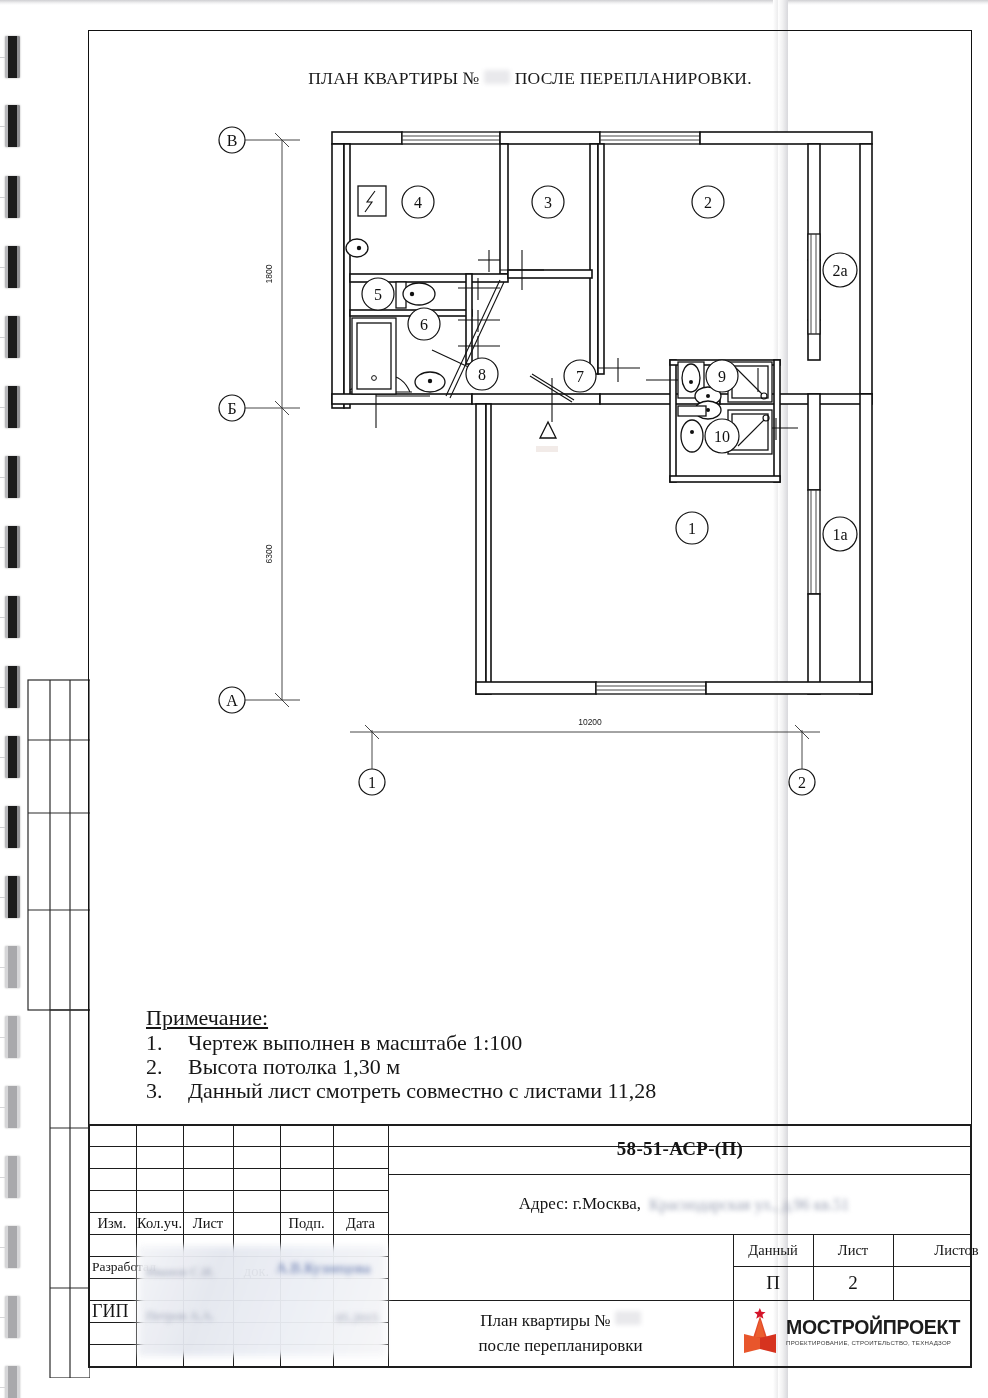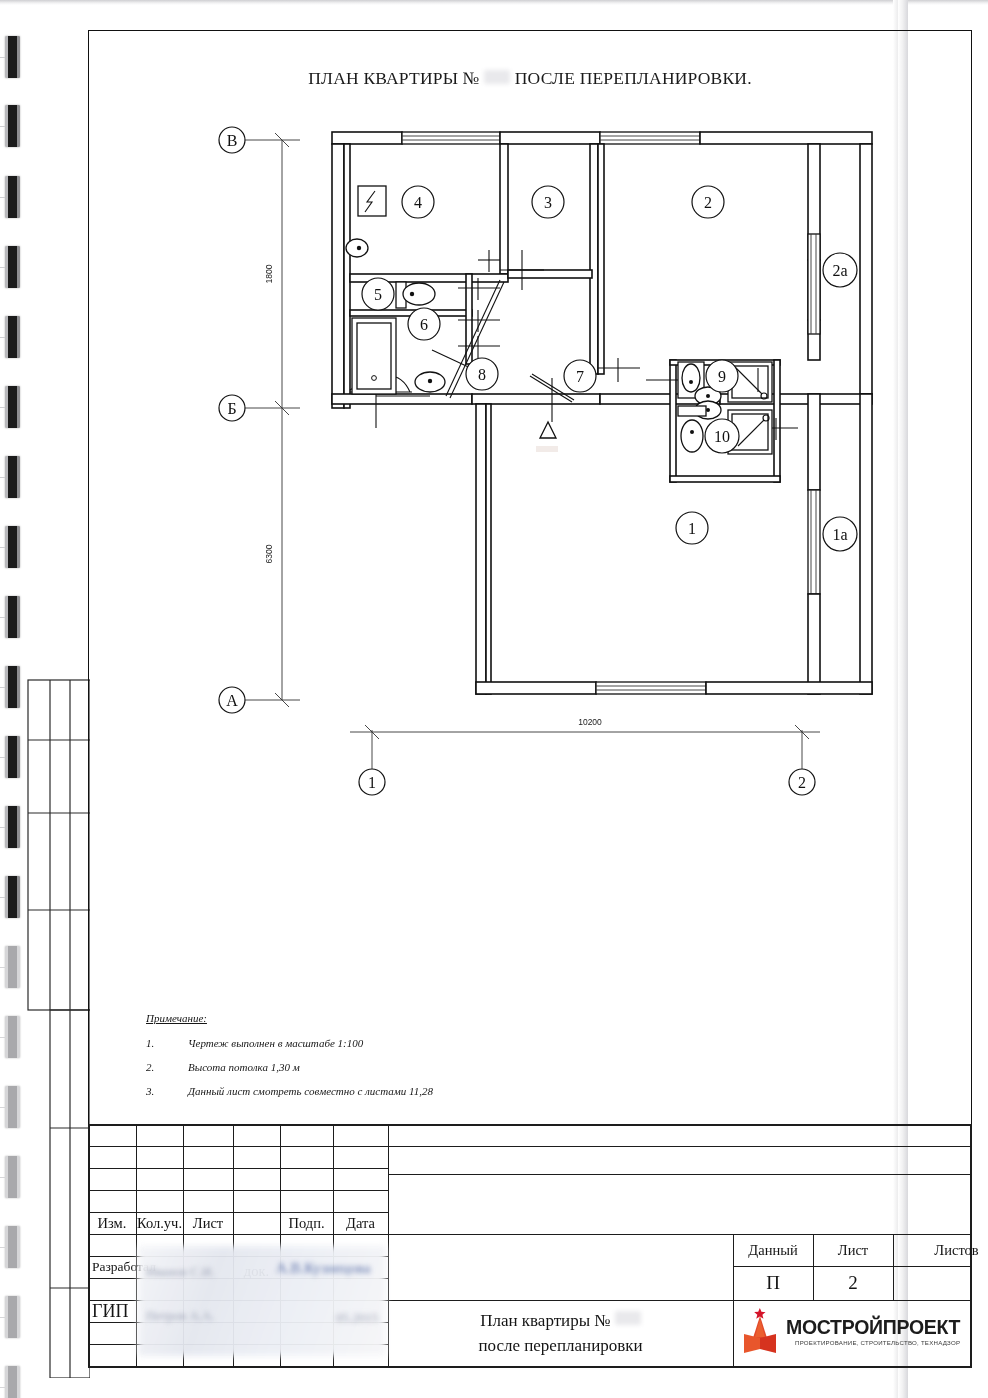--- a/index.html
+++ b/index.html
@@ -10,21 +10,21 @@
   body {
     width: 988px;
     height: 1398px;
     position: relative;
     font-family: "Liberation Serif", serif;
     overflow: hidden;
   }
   .page {
     position: absolute;
     left: 0; top: 0;
-    width: 908px; height: 1398px;
+    width: 788px; height: 1398px;
     background: #ffffff;
   }
   
   .scan-top-edge {
     position: absolute; left: 0; top: 0; width: 988px; height: 5px;
     background: linear-gradient(to bottom, #cfcfd2, #f2f2f3 60%, #ffffff);
   }
   .scan-right-edge {
     position: absolute; right: 0; top: 0; width: 10px; height: 1398px;
     background: linear-gradient(to left, #d8d8dc, #f1f1f2 55%, #ffffff);
@@ -90,24 +90,23 @@
   }
 
   
   .plan-wrap { position: absolute; left: 200px; top: 110px; width: 680px; height: 700px; }
 
   
   .notes {
     position: absolute;
     left: 146px; top: 1006px;
     width: 620px;
-    font-size: 11px;
+    font-size: 22px;
     line-height: 24px;
     color: #161616;
-    font-style: italic;
   }
   .notes-head { text-decoration: underline; margin-bottom: 1px; }
   .note-row { display: flex; }
   .note-num { width: 42px; flex: 0 0 42px; }
   .note-txt { flex: 1; }
 
   
   .tblock {
     position: absolute;
     left: 88px; top: 1124px;
@@ -141,21 +140,21 @@
     color: #9aa0b3;
     font-size: 13px;
     white-space: nowrap;
     font-family: "Liberation Serif", serif;
   }
   .blurtext.blue { color: #5a6fa8; font-size: 15px; }
 
   
   .logo-wrap { position: absolute; display: flex; align-items: center; gap: 6px; }
   .logo-mark { position: relative; width: 40px; height: 48px; }
-  .logo-text { display: flex; flex-direction: column; line-height: 1; align-items: flex-end; }
+  .logo-text { display: flex; flex-direction: column; line-height: 1; }
   .logo-name {
     font-family: "Liberation Sans", sans-serif;
     font-weight: bold; font-size: 19.5px; letter-spacing: -0.3px; color: #1c1c1c;
   }
   .logo-tag {
     font-family: "Liberation Sans", sans-serif;
     font-size: 6.1px; letter-spacing: .25px; color: #3a3a3a; margin-top: 3px;
   }
 </style>
 </head>
@@ -571,21 +570,26 @@
     <div class="tb-line" style="left:245px; top:0; width:1px; height:244px;"></div>
     <div class="tb-line" style="left:300px; top:0; width:1.4px; height:244px;"></div>
 
     <div class="tb-line" style="left:300px; top:50px; width:584px; height:1.2px;"></div>
     <div class="tb-line" style="left:300px; top:176px; width:584px; height:1.2px;"></div>
     <div class="tb-line" style="left:645px; top:110px; width:1.2px; height:134px;"></div>
     <div class="tb-line" style="left:645px; top:142px; width:239px; height:1px;"></div>
     <div class="tb-line" style="left:725px; top:110px; width:1px; height:66px;"></div>
     <div class="tb-line" style="left:805px; top:110px; width:1px; height:66px;"></div>
 
-
+    <div class="tb-cell doc-code" style="left:300px; top:0; width:584px; height:50px;">58-51-АСР-(П)</div>
+
+    <div class="tb-cell" style="left:300px; top:50px; width:584px; height:60px;">
+      <span class="addr">Адрес: г.Москва,</span>
+      <span class="blurtext" style="position:relative; left:8px; top:1px; font-size:16px;">Краснодарская ул., д.96 кв.51</span>
+    </div>
 
     <div class="tb-cell hdr-sm" style="left:0; top:88px; width:48px; height:22px;">Изм.</div>
     <div class="tb-cell hdr-sm" style="left:48px; top:88px; width:47px; height:22px;">Кол.уч.</div>
     <div class="tb-cell hdr-sm" style="left:95px; top:88px; width:50px; height:22px;">Лист</div>
     <div class="tb-cell hdr-sm" style="left:145px; top:88px; width:47px; height:22px;margin-top:48px;">док.</div>
     <div class="tb-cell hdr-sm" style="left:192px; top:88px; width:53px; height:22px;">Подп.</div>
     <div class="tb-cell hdr-sm" style="left:245px; top:88px; width:55px; height:22px;">Дата</div>
 
     <div class="tb-cell left hdr-sm" style="left:0; top:132px; width:48px; height:22px; font-size:13.5px;">Разработал</div>
     <div class="tb-cell left hdr-sm" style="left:0; top:176px; width:48px; height:22px; font-size:18px;">ГИП</div>

